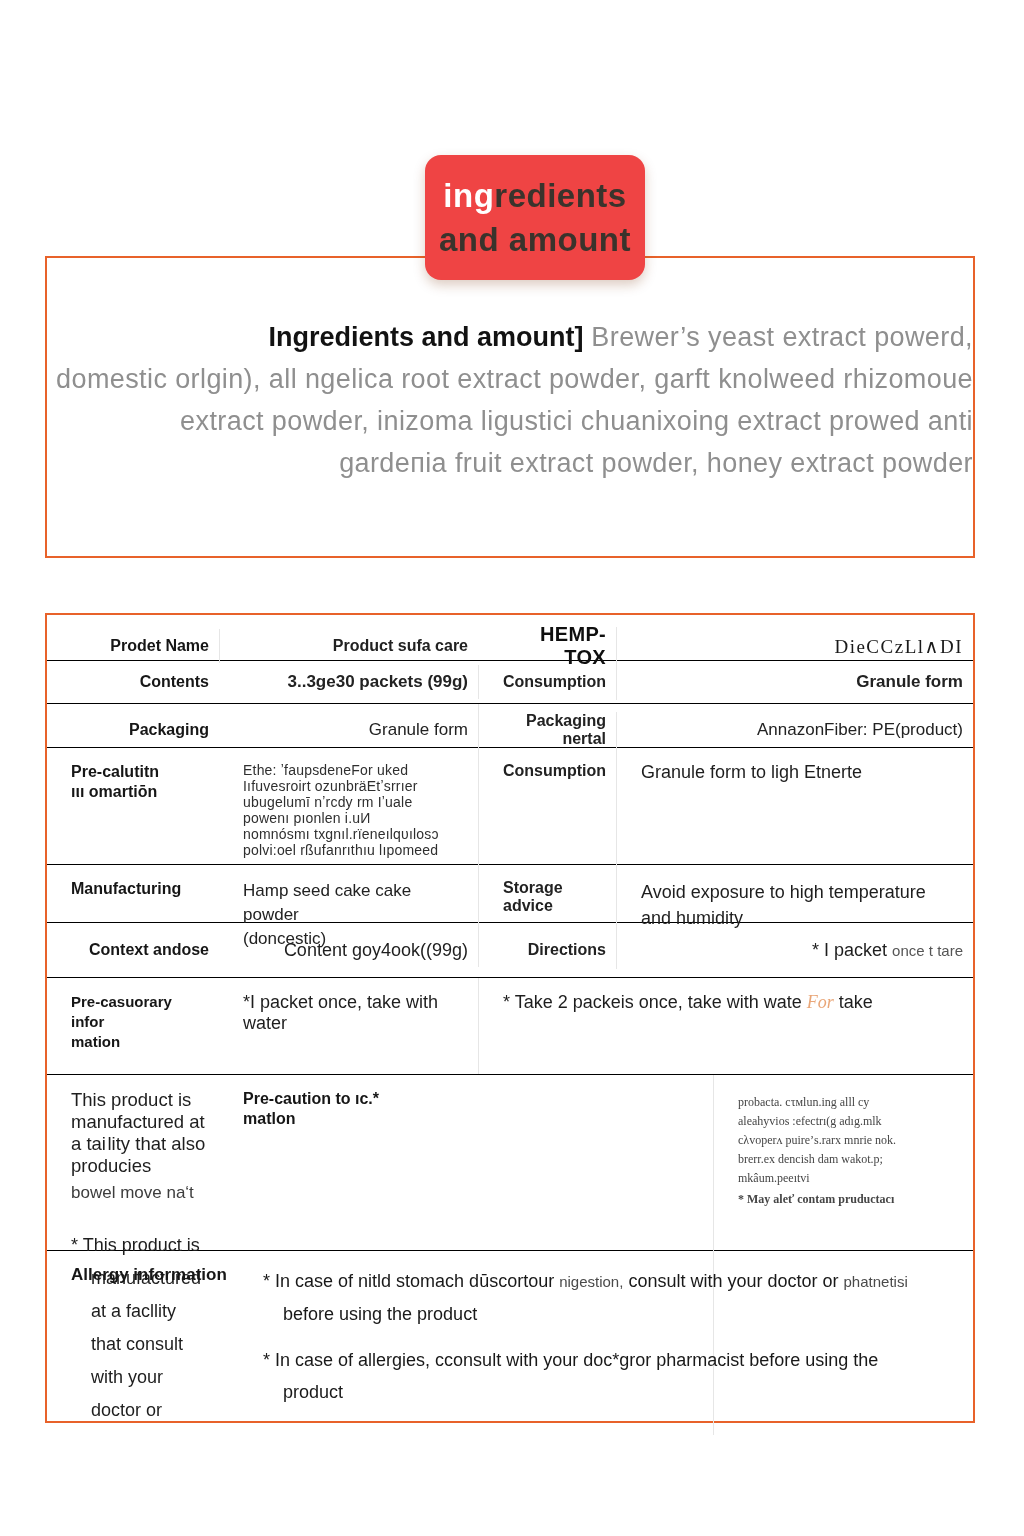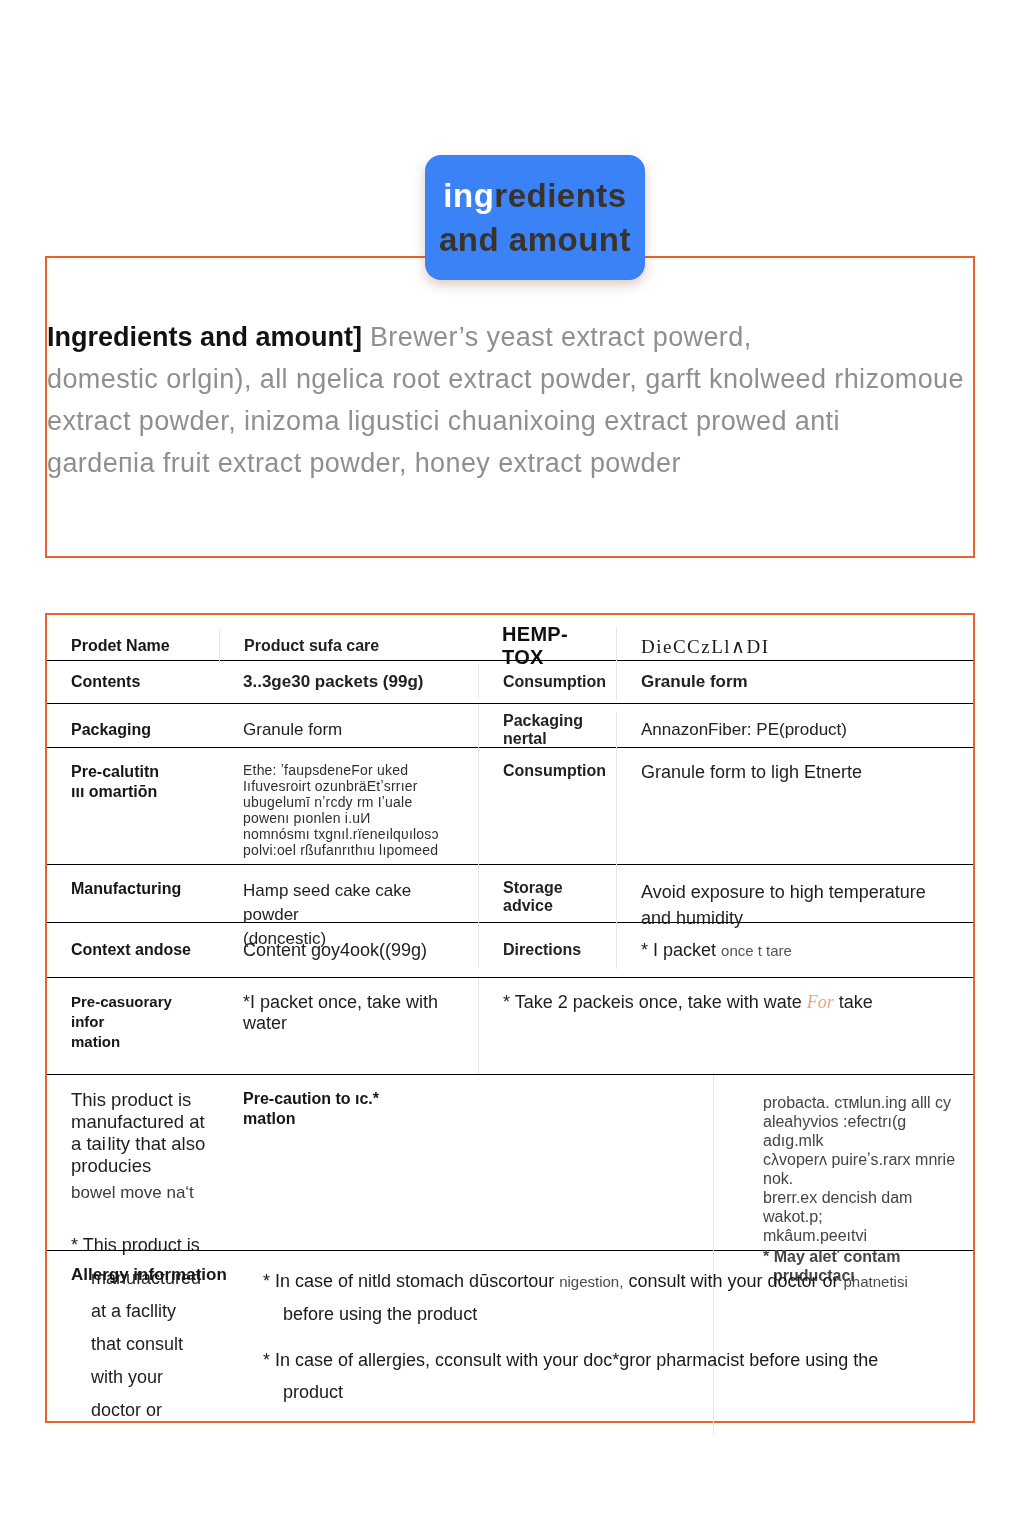--- a/index.html
+++ b/index.html
@@ -3,64 +3,64 @@
 <meta charset="utf-8">
 <style>
   html,body{margin:0;padding:0;}
   body{
     width:1024px;height:1536px;background:#ffffff;position:relative;
     font-family:"Liberation Sans",sans-serif;color:#1c1c1c;overflow:hidden;
   }
   
   .badge{
     position:absolute;left:425px;top:155px;width:220px;height:125px;
-    background:#3b82f6;border-radius:16px;z-index:3;
+    background:#ef4444;border-radius:16px;z-index:3;
     box-shadow:0 5px 12px rgba(120,50,10,.25);
     display:flex;flex-direction:column;justify-content:center;align-items:center;
     font-weight:bold;font-size:33px;line-height:44px;color:#3a332c;letter-spacing:.5px;
   }
   .badge .white{color:#ffffff;}
   
   .box1{
     position:absolute;left:45px;top:256px;width:926px;height:298px;
     border:2px solid #E8622A;background:#fff;box-sizing:content-box;z-index:1;
   }
-  .ing-par{margin-top:58px;text-align:left;font-size:27px;line-height:42px;
+  .ing-par{margin-top:58px;text-align:right;font-size:27px;line-height:42px;
     color:#8f8f8f;letter-spacing:.4px;}
   .ing-par .head{color:#121212;font-weight:bold;letter-spacing:0;}
   
   .box2{
     position:absolute;left:45px;top:613px;width:926px;height:806px;
     border:2px solid #E8622A;background:#fff;z-index:1;
   }
   .row{display:grid;border-top:1px solid #000000;box-sizing:border-box;}
   .row.first{border-top:none;}
   .g4{grid-template-columns:172px 259px 138px 1fr;}
   .g3a{grid-template-columns:172px 259px 1fr;}
   .g3b{grid-template-columns:172px 494px 1fr;}
   .g2{grid-template-columns:192px 1fr;}
   .h45{height:45px}.h43{height:43px}.h44{height:44px}.h117{height:117px}
   .h58{height:58px}.h55{height:55px}.h97{height:97px}.h176{height:176px}.h171{height:171px}
-  .vc{align-items:center;}
+  .vc{align-items:center;text-align:right;}
   .cell{padding:8px 10px 8px 24px;box-sizing:border-box;}
   .divL{border-left:1px solid #e6e6e6;}
   .lab{font-weight:bold;font-size:16px;color:#161616;line-height:20px;}
   .lab2{font-weight:600;font-size:16px;color:#222;}
   .v-name{font-weight:bold;font-size:20px;color:#0f0f0f;letter-spacing:.3px;}
   .v-serif{font-family:"Liberation Serif",serif;font-size:19px;letter-spacing:1.5px;color:#1a1a1a;}
   .v17{font-size:17px;color:#222;}
   .v18{font-size:18px;color:#1e1e1e;}
   .bold{font-weight:bold;}
   .semi{font-weight:600;}
   .garbled{font-size:14px;line-height:16px;color:#2f2f2f;letter-spacing:.2px;}
   .two-line{line-height:24px;}
   .padT{padding-top:14px;}
   .star-hang{padding-left:20px;text-indent:-20px;}
   .small-gray{font-size:15px;color:#555;}
-  .side{font-size:16px;line-height:19px;color:#454545;padding-left:49px;padding-top:18px;}
+  .side{font-size:12px;line-height:19px;color:#454545;padding-left:24px;padding-top:18px;font-family:Liberation Serif, serif;}
   .side .last{font-weight:600;padding-left:10px;text-indent:-10px;margin-top:2px;}
   .for-word{font-family:"Liberation Serif",serif;font-style:italic;color:#E9A678;}
   .p-gap{margin-top:26px;}
   .p9{font-size:18px;line-height:32px;color:#191919;}
   .p9 .sm{font-size:15px;color:#4a4a4a;}
 </style>
 </head>
 <body>
 
 <div class="badge">

